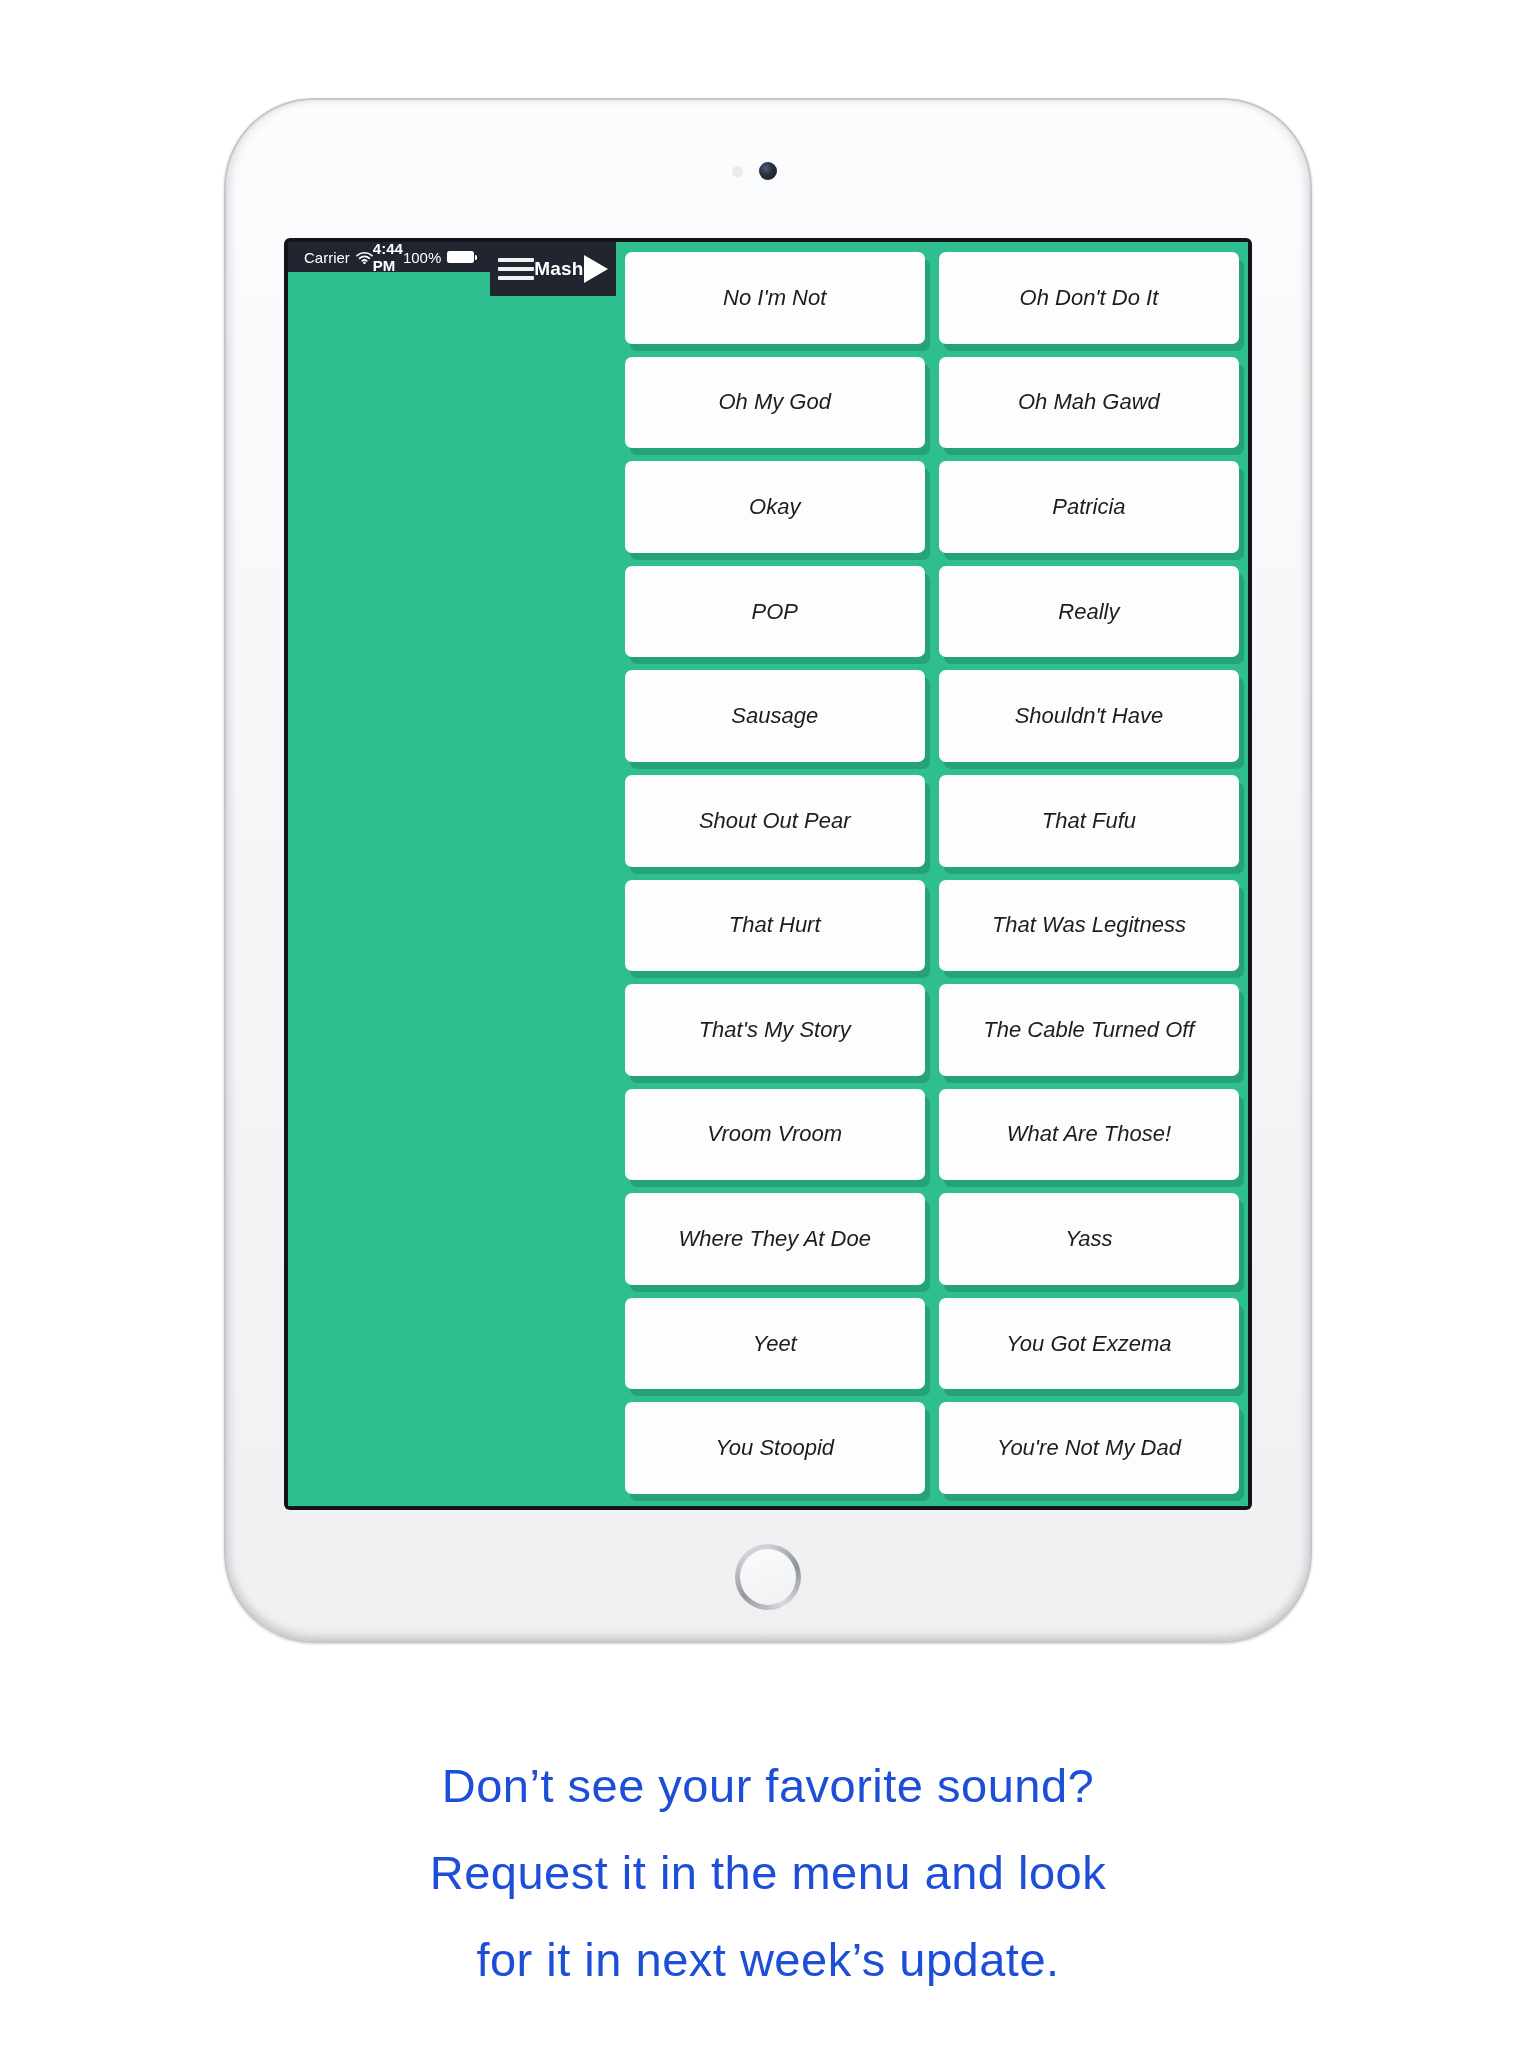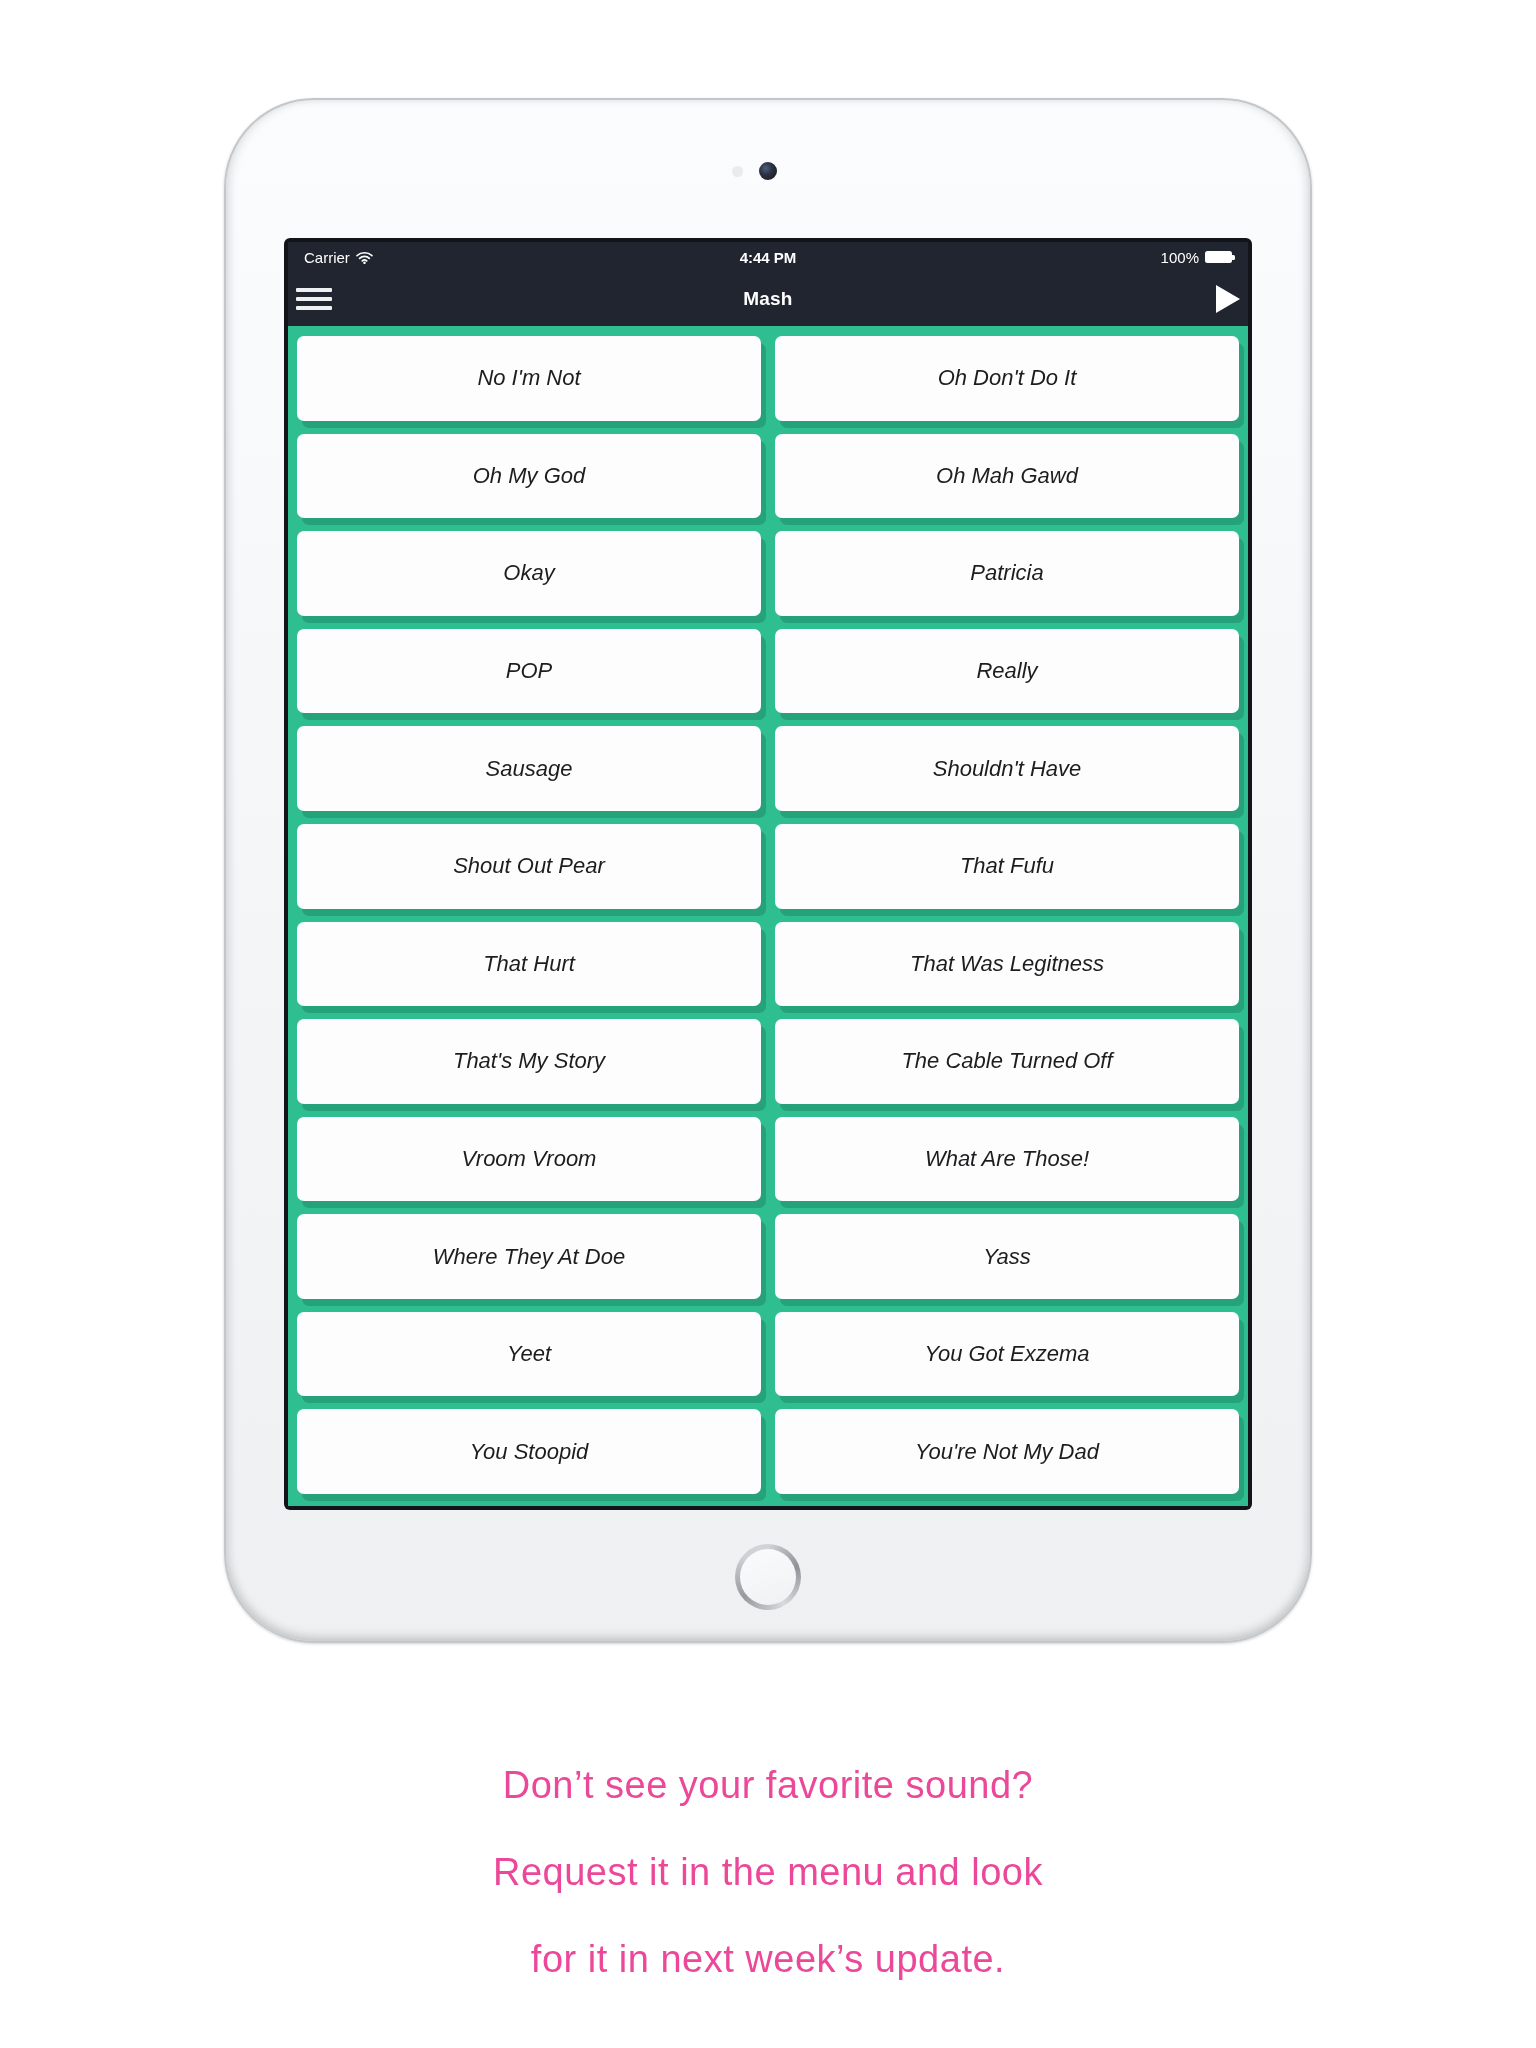--- a/index.html
+++ b/index.html
@@ -62,21 +62,21 @@
     position:absolute;
     left:58px; top:138px;
     width:968px; height:1272px;
     background:#121419;
     border-radius:6px;
     padding:4px;
     box-sizing:border-box;
   }
   .app{
     width:100%; height:100%;
-    display:flex; flex-direction:column;
+    display:flex; flex-direction:row;
     overflow:hidden;
     background:var(--board-green,#2fbe90);
   }
 
   
   .status-bar{
     height:30px; flex:0 0 30px;
     background:var(--header-bg,#20252f);
     color:#fff;
     display:flex; align-items:center;
@@ -150,22 +150,22 @@
     text-align:center;
     font-style:italic;
   }
 
   
   .caption{
     position:absolute;
     left:0; top:1742px;
     width:1536px;
     text-align:center;
-    color:#ec4899;
-    font-size:38px;
+    color:#1d4ed8;
+    font-size:47px;
     line-height:87px;
     font-weight:400;
     letter-spacing:0.5px;
   }
 </style>
 </head>
 <body>
 
 <div class="ipad">
   <div class="camera-sensor"></div>

